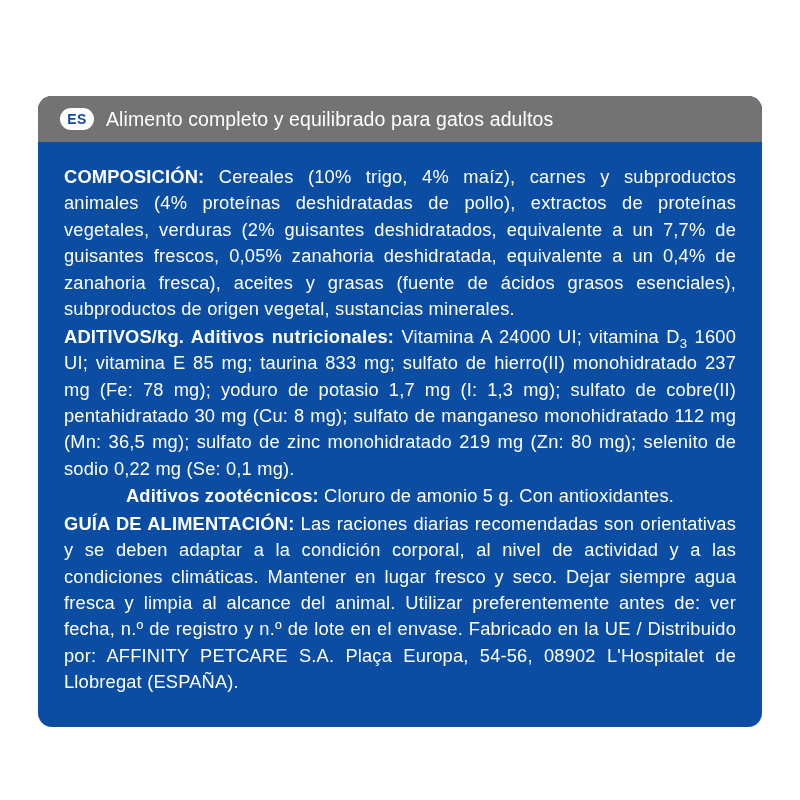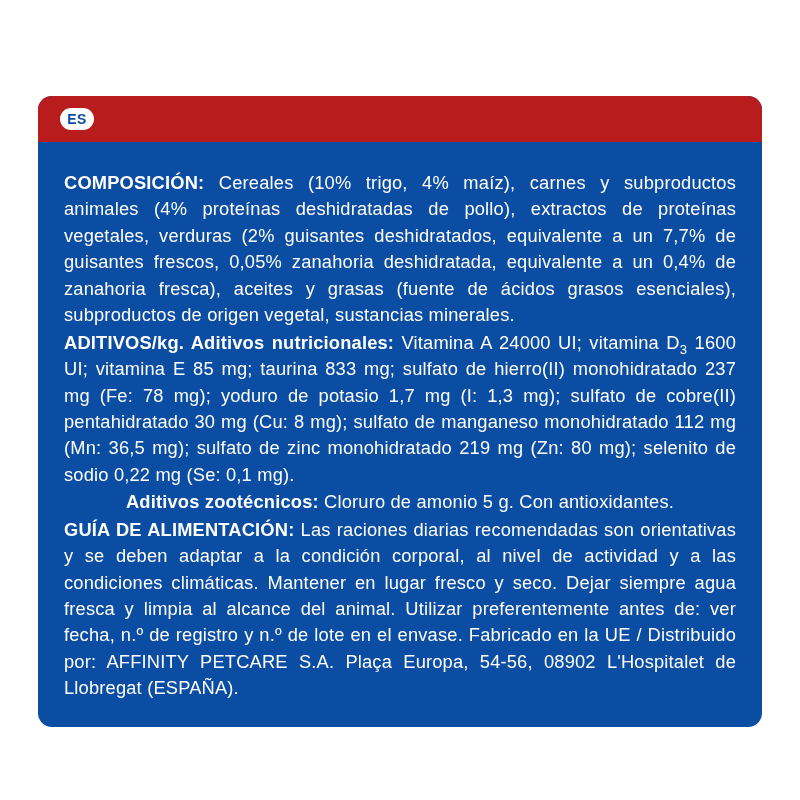--- a/index.html
+++ b/index.html
@@ -21,21 +21,21 @@
     width: 724px;
     height: 631px;
     background: #0b4da2;
     border-radius: 14px;
     box-sizing: border-box;
     overflow: hidden;
   }
 
   .header-bar {
     height: 46px;
-    background: #b91c1c;
+    background: #737373;
     display: flex;
     align-items: center;
     padding: 0 0 0 22px;
     box-sizing: border-box;
   }
 
   .lang-badge {
     display: inline-flex;
     align-items: center;
     justify-content: center;
@@ -53,21 +53,21 @@
 
   .header-text {
     color: #ffffff;
     font-size: 19.5px;
     margin-left: 12px;
     letter-spacing: 0.1px;
     white-space: nowrap;
   }
 
   .body-area {
-    padding: 28px 26px 0 26px;
+    padding: 22px 26px 0 26px;
     box-sizing: border-box;
   }
 
   .para {
     color: #ffffff;
     font-size: 18.3px;
     line-height: 1.445;
     margin: 0 0 1px 0;
     text-align: center;
     letter-spacing: 0.01em;
@@ -92,20 +92,21 @@
     line-height: 0;
   }
 </style>
 </head>
 <body>
 
 <div class="label-card">
 
   <div class="header-bar">
     <span class="lang-badge">ES</span>
+    <span class="header-text">Alimento completo y equilibrado para gatos adultos</span>
   </div>
 
   <div class="body-area">
 
     <p class="para justified">
       <span class="heading">COMPOSICIÓN:</span><span> Cereales (10% trigo, 4% maíz), carnes y subproductos animales (4% proteínas deshidratadas de pollo), extractos de proteínas vegetales, verduras (2% guisantes deshidratados, equivalente a un 7,7% de guisantes frescos, 0,05% zanahoria deshidratada, equivalente a un 0,4% de zanahoria fresca), aceites y grasas (fuente de ácidos grasos esenciales), subproductos de origen vegetal, sustancias minerales.</span>
     </p>
 
     <p class="para justified">
       <span class="heading">ADITIVOS/kg. Aditivos nutricionales:</span><span> Vitamina A 24000 UI; vitamina D</span><sub>3</sub><span> 1600 UI; vitamina E 85 mg; taurina 833 mg; sulfato de hierro(II) monohidratado 237 mg (Fe: 78 mg); yoduro de potasio 1,7 mg (I: 1,3 mg); sulfato de cobre(II) pentahidratado 30 mg (Cu: 8 mg); sulfato de manganeso monohidratado 112 mg (Mn: 36,5 mg); sulfato de zinc monohidratado 219 mg (Zn: 80 mg); selenito de sodio 0,22 mg (Se: 0,1 mg).</span>

